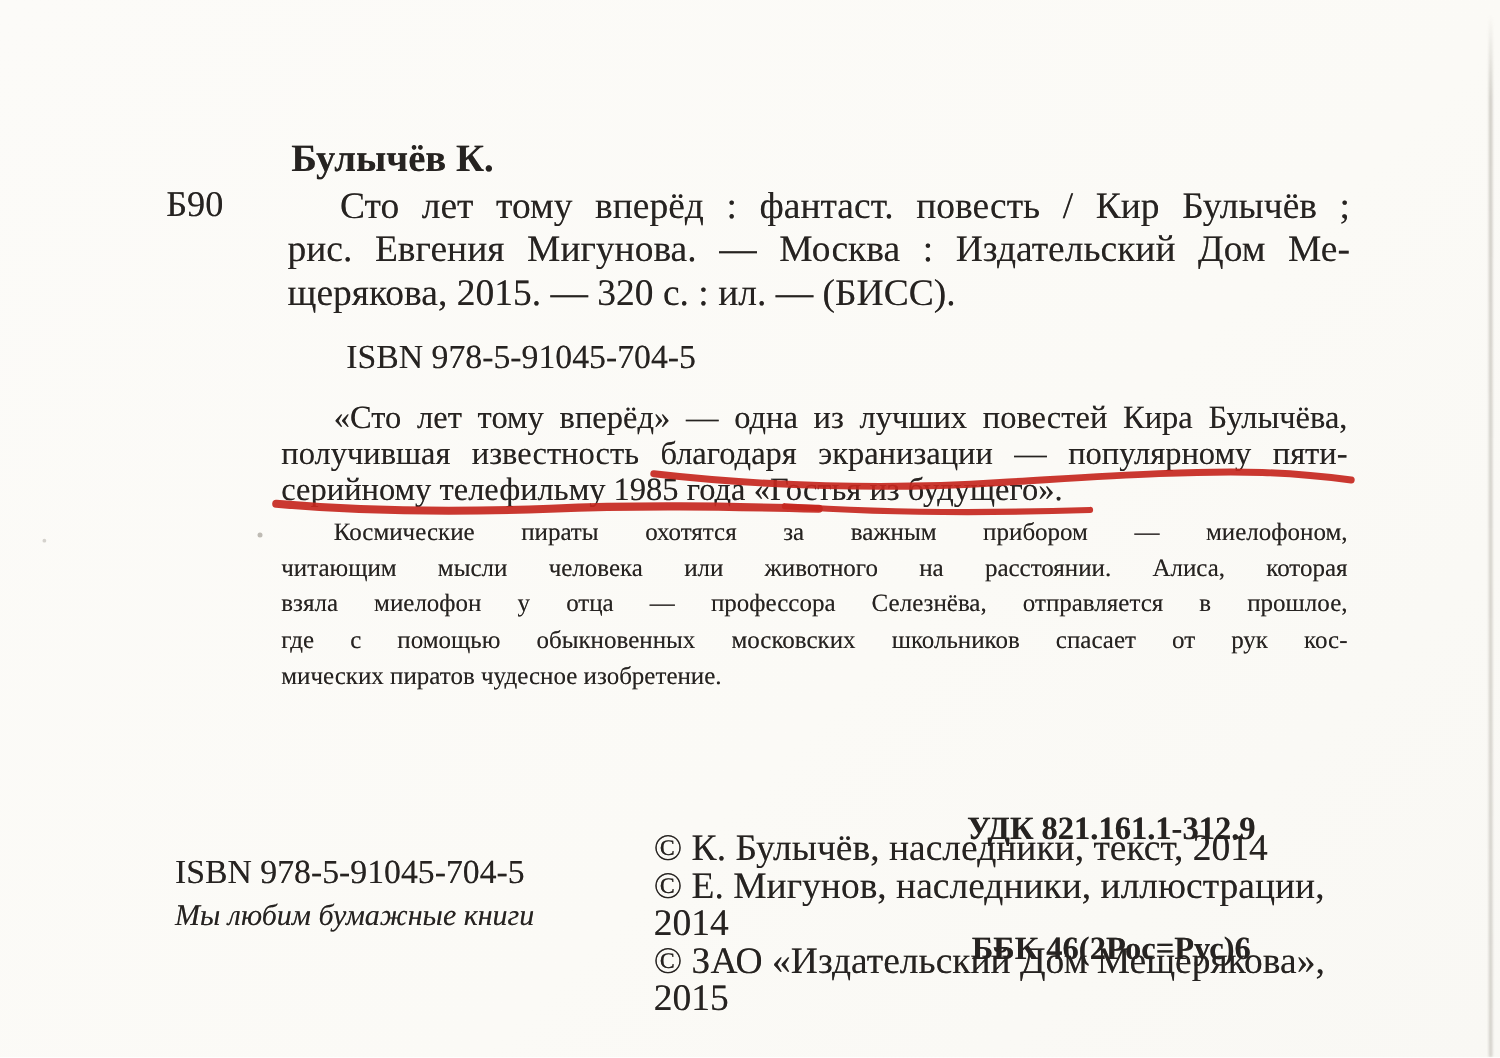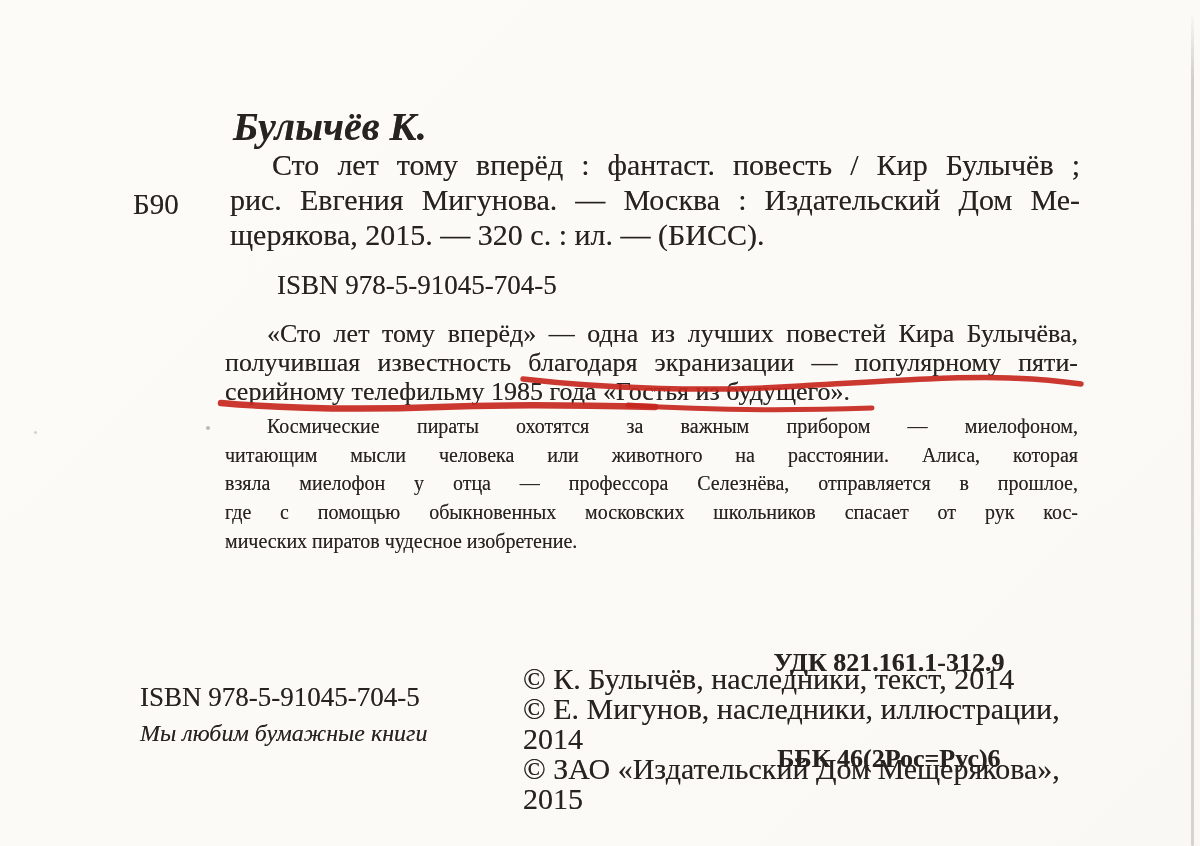--- a/index.html
+++ b/index.html
@@ -18,22 +18,22 @@
   }
   .txt {
     position: absolute;
     text-shadow: 0 0 0.5px rgba(45,38,32,0.55);
     white-space: pre-wrap;
   }
   .tline { display: block; }
   .tline.just { text-align: justify; text-align-last: justify; }
   .tline.ind  { text-indent: 42px; }
 
-  .author-heading { left: 233px; top: 109px; font-size: 40px; line-height: 35px; font-weight: bold; font-style: italic; }
-  .code           { left: 133px; top: 147px; font-size: 29px; line-height: 35px; margin-top: 40px; }
+  .author-heading { left: 233px; top: 109px; font-size: 31px; line-height: 35px; font-weight: bold; }
+  .code           { left: 133px; top: 147px; font-size: 29px; line-height: 35px; }
   .bib            { left: 230px; top: 147px; width: 850px; font-size: 30px; line-height: 35px; }
   .isbn-top       { left: 277px; top: 270px; font-size: 27px; line-height: 30px; }
   .para1          { left: 225px; top: 320px; width: 853px; font-size: 26px; line-height: 28.8px; }
   .para2          { left: 225px; top: 412px; width: 853px; font-size: 20px; line-height: 28.7px; }
   .classif        { left: 700px; top: 583px; width: 378px; font-size: 26px; line-height: 32px; font-weight: bold; text-align: center; }
   .copyrights     { left: 523px; top: 664px; width: 570px; font-size: 30px; line-height: 30px; }
   .isbn-bottom    { left: 140px; top: 682px; font-size: 27px; line-height: 30px; }
   .slogan         { left: 140px; top: 719px; font-size: 24px; line-height: 28px; font-style: italic; text-align: right; }
 
   .underlines {

